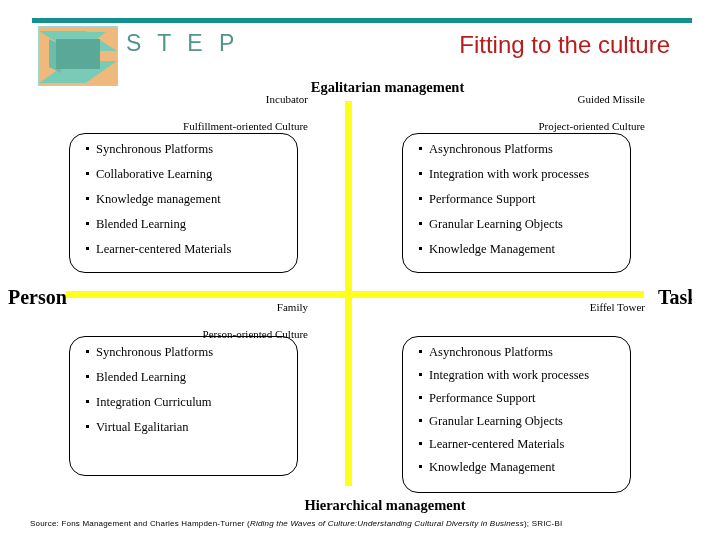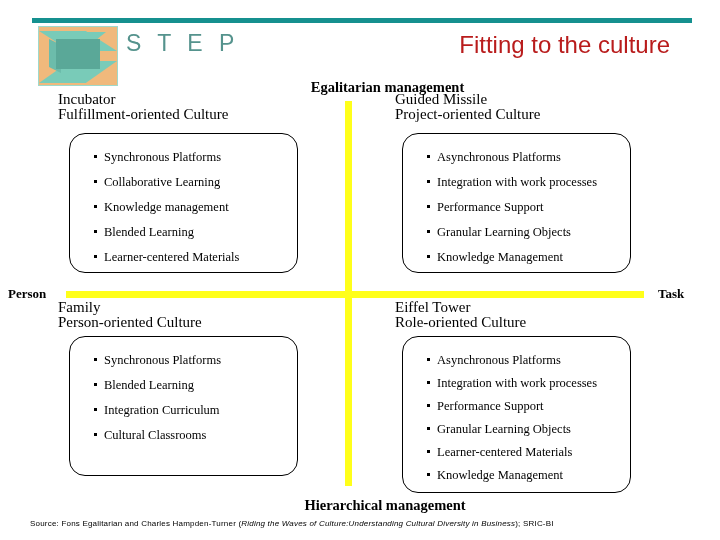--- a/index.html
+++ b/index.html
@@ -111,21 +111,21 @@
     position: absolute;
     left: 66px;
     top: 291px;
     width: 578px;
     height: 7px;
     background: #ffff1a;
   }
   .axis-label {
     position: absolute;
     font-weight: bold;
-    font-size: 13px;
+    font-size: 20px;
     color: #000;
     white-space: nowrap;
   }
   .axis-label.left  { left: 8px;  top: 286px; }
   .axis-label.right { left: 658px; top: 286px; }
 
   .pole-label {
     position: absolute;
     font-weight: bold;
     font-size: 14.5px;
@@ -133,28 +133,28 @@
     white-space: nowrap;
     text-align: center;
     padding-left: 35px;
   }
   .pole-label.top    { left: 0; top: 79px; width: 705px; }
   .pole-label.bottom { left: 0; top: 497px; width: 700px; }
 
   
   .quad-head {
     position: absolute;
-    text-align: left;
-    font-size: 15px;
+    text-align: right;
+    font-size: 11px;
     line-height: 15px;
     color: #000;
     white-space: nowrap;
   }
   .quad-head .l1 { display: block; }
-  .quad-head .l2 { display: block; }
+  .quad-head .l2 { display: block; margin-top: 12px; }
 
   .qh-tl { left: 58px;  top: 92px;  width: 250px; }
   .qh-tr { left: 395px; top: 92px;  width: 250px; }
   .qh-bl { left: 58px;  top: 300px; width: 250px; }
   .qh-br { left: 395px; top: 300px; width: 250px; }
 
   
   .qbox {
     position: absolute;
     border: 1px solid #000000;
@@ -163,21 +163,21 @@
     box-sizing: border-box;
     padding: 8px 0 0 0;
   }
   .qbox-tl { left: 69px;  top: 133px; width: 229px; height: 140px; }
   .qbox-tr { left: 402px; top: 133px; width: 229px; height: 140px; }
   .qbox-bl { left: 69px;  top: 336px; width: 229px; height: 140px; }
   .qbox-br { left: 402px; top: 336px; width: 229px; height: 157px; }
 
   .qbox ul {
     list-style: none;
-    margin: 8px;
+    margin: 0;
     padding: 0;
   }
   .qbox li {
     position: relative;
     font-size: 12.5px;
     line-height: 14px;
     color: #000;
     padding: 0 4px 0 26px;
     margin: 0 0 11px 0;
     white-space: nowrap;
@@ -239,21 +239,20 @@
   <div class="quad-head qh-bl">
     <span class="l1">Family</span>
     <span class="l2">Person-oriented Culture</span>
   </div>
   <div class="quad-head qh-tr">
     <span class="l1">Guided Missile</span>
     <span class="l2">Project-oriented Culture</span>
   </div>
   <div class="quad-head qh-br">
     <span class="l1">Eiffel Tower</span>
-    <span class="l2">Role-oriented Culture</span>
   </div>
 
   <div class="qbox qbox-tl">
     <ul>
         <li><span class="bullet"></span><span>Synchronous Platforms</span></li>
         <li><span class="bullet"></span><span>Collaborative Learning</span></li>
         <li><span class="bullet"></span><span>Knowledge management</span></li>
         <li><span class="bullet"></span><span>Blended Learning</span></li>
         <li><span class="bullet"></span><span>Learner-centered Materials</span></li>
       </ul>
@@ -265,31 +264,31 @@
         <li><span class="bullet"></span><span>Performance Support</span></li>
         <li><span class="bullet"></span><span>Granular Learning Objects</span></li>
         <li><span class="bullet"></span><span>Knowledge Management</span></li>
       </ul>
   </div>
   <div class="qbox qbox-bl">
     <ul>
         <li><span class="bullet"></span><span>Synchronous Platforms</span></li>
         <li><span class="bullet"></span><span>Blended Learning</span></li>
         <li><span class="bullet"></span><span>Integration Curriculum</span></li>
-        <li><span class="bullet"></span><span>Cultural Classrooms</span></li>
+        <li><span class="bullet"></span><span>Virtual Egalitarian</span></li>
       </ul>
   </div>
   <div class="qbox qbox-br">
     <ul>
         <li><span class="bullet"></span><span>Asynchronous Platforms</span></li>
         <li><span class="bullet"></span><span>Integration with work processes</span></li>
         <li><span class="bullet"></span><span>Performance Support</span></li>
         <li><span class="bullet"></span><span>Granular Learning Objects</span></li>
         <li><span class="bullet"></span><span>Learner-centered Materials</span></li>
         <li><span class="bullet"></span><span>Knowledge Management</span></li>
       </ul>
   </div>
 
   <div class="source">
-    <span>Source: Fons Egalitarian and Charles Hampden-Turner (</span><i>Riding the Waves of Culture:Understanding Cultural Diversity in Business</i><span>); SRIC-BI</span>
+    <span>Source: Fons Management and Charles Hampden-Turner (</span><i>Riding the Waves of Culture:Understanding Cultural Diversity in Business</i><span>); SRIC-BI</span>
   </div>
 
 </div>
 
 </body></html>

